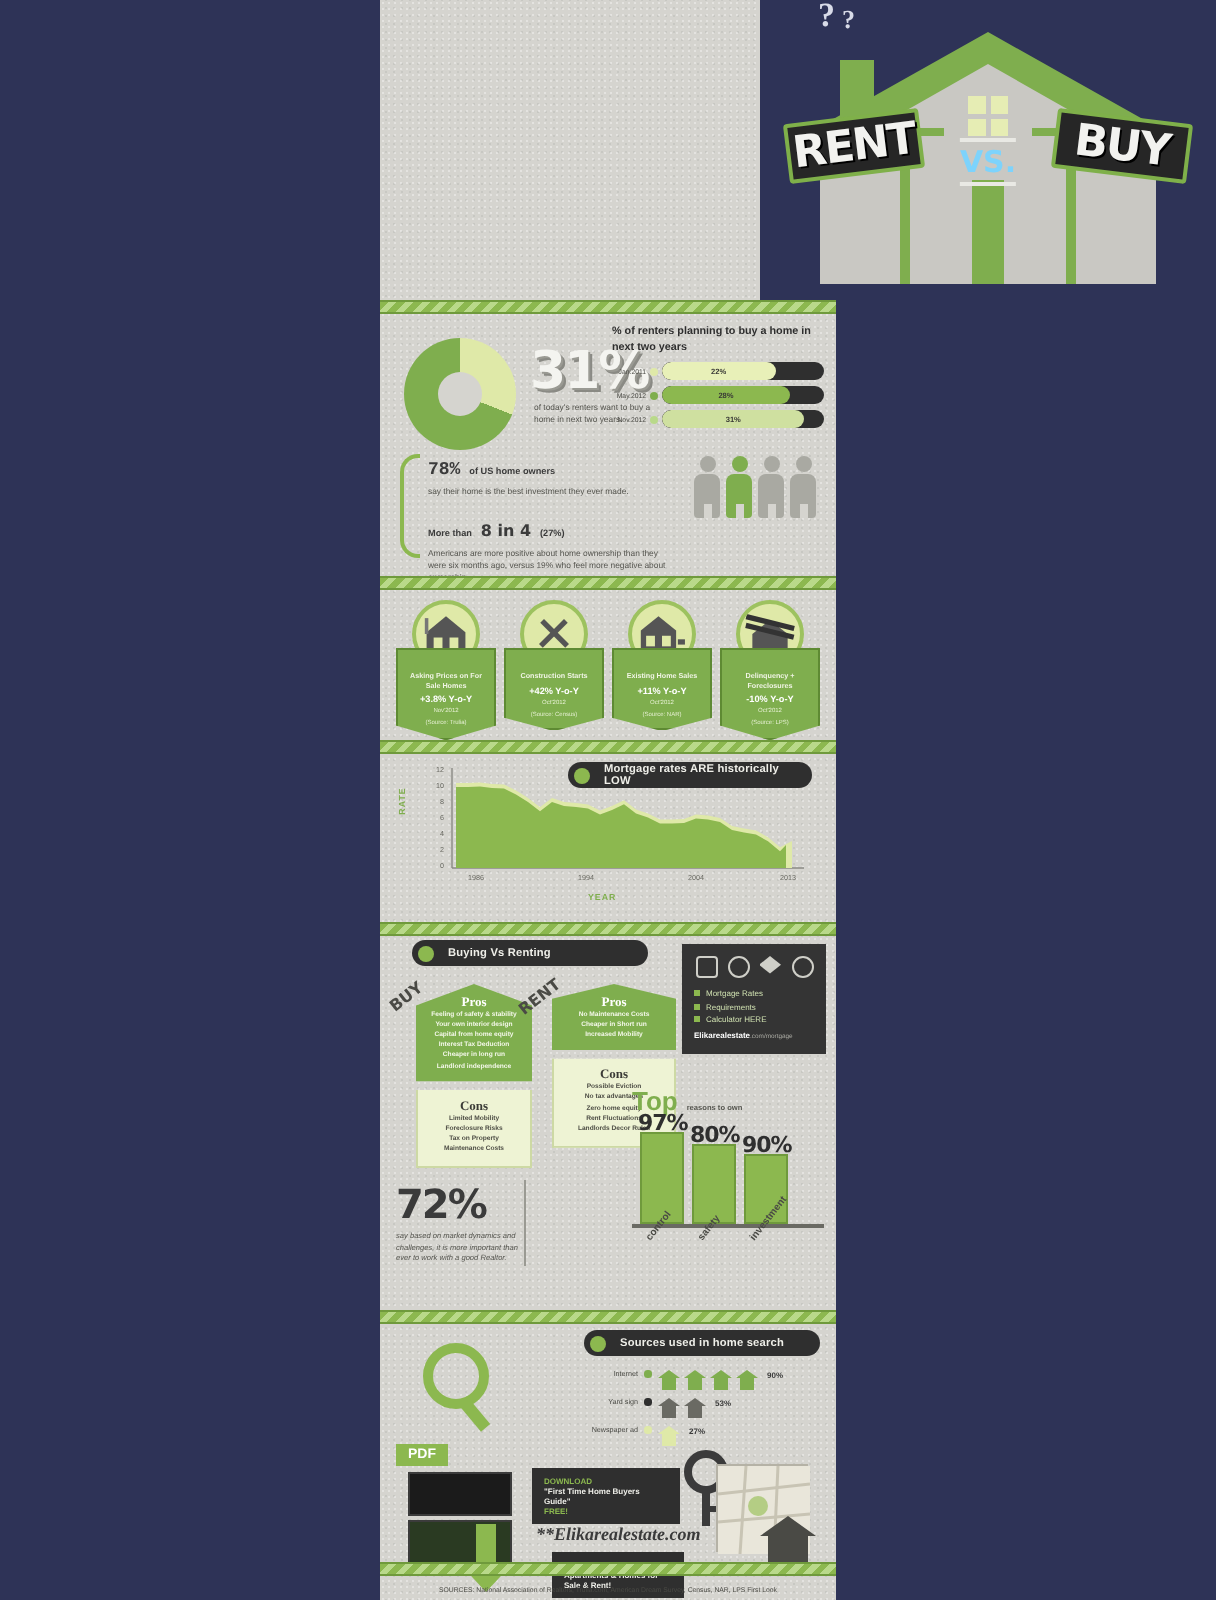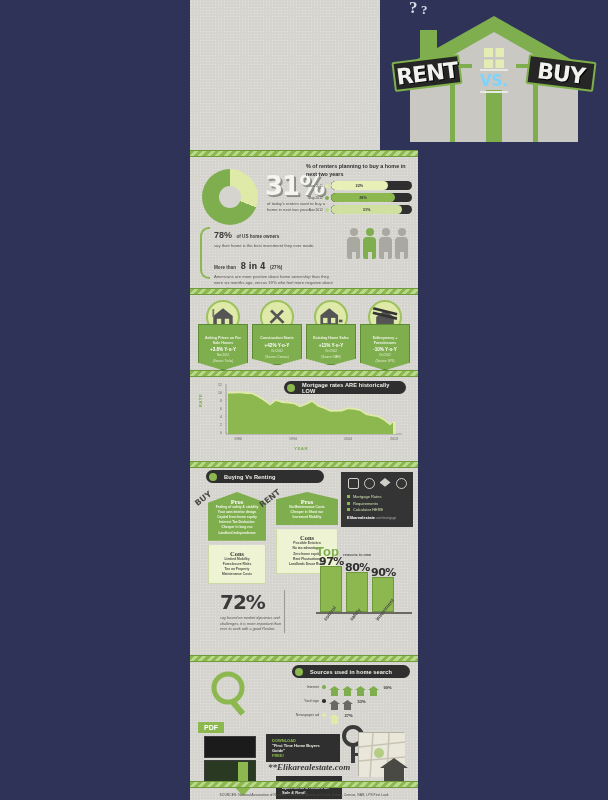--- a/index.html
+++ b/index.html
@@ -228,21 +228,21 @@
             </div>
           </div>
         </div>
       </div>
     </div>
 
     <div style="position:absolute;left:6px;top:224px;width:216px;height:62px;">
       <div class="brace"></div>
       <div style="position:absolute;left:18px;top:0;width:122px;">
         <div>
-          <span style="font-size:9px;font-weight:bold;color:#3b3b3b;font-family:Liberation Sans, sans-serif;text-align:right;">78%</span>
+          <span style="font-size:9px;font-weight:bold;color:#3b3b3b;font-family:Liberation Mono, monospace;text-align:right;">78%</span>
           <span class="tiny-b">of US home owners</span>
         </div>
         <div class="tiny" style="margin-top:1px">say their home is the best investment they ever made.</div>
         <div style="margin-top:6px">
           <span class="tiny-b">More than</span>
           <span style="font-size:8px;font-weight:bold;color:#3b3b3b;font-family:'DejaVu Sans',sans-serif;">8 in 4</span>
           <span class="tiny-b">(27%)</span>
         </div>
         <div class="tiny" style="margin-top:1px">Americans are more positive about home ownership than they were six months ago, versus 19% who feel more negative about ownership.</div>
       </div>
@@ -437,21 +437,21 @@
             <b>90%</b>
           </div>
         </div>
         <div class="rlabs">
           <div class="rlab" style="left:6px;top:4px;">control</div>
           <div class="rlab" style="left:32px;top:4px;">safety</div>
           <div class="rlab" style="left:58px;top:4px;">investment</div>
         </div>
       </div>
 
-      <div style="position:absolute;left:30px;top:122px;display:flex;gap:2px;">
+      <div style="position:absolute;left:8px;top:122px;display:flex;gap:2px;">
         <div class="stat">
           <div class="n">72%</div>
           <div class="t">say based on market dynamics and challenges, it is more important than ever to work with a good Realtor.</div>
         </div>
         <div style="width:1px;background:#9a9a93;"></div>
       </div>
     </div>
 
     <div class="band" style="top:655px"></div>
 

